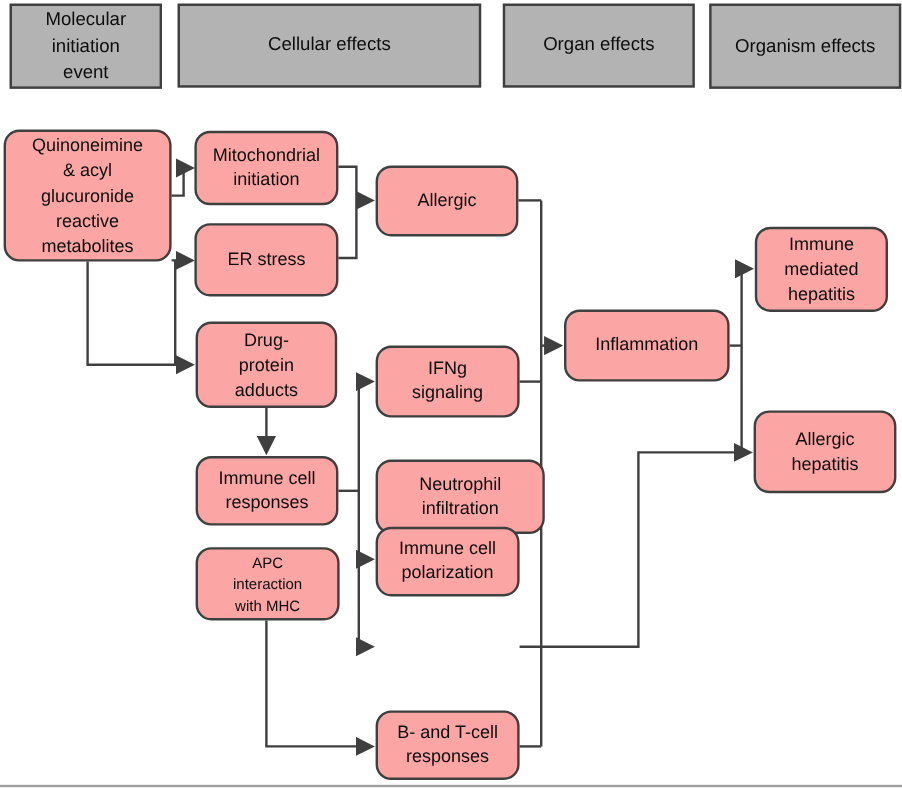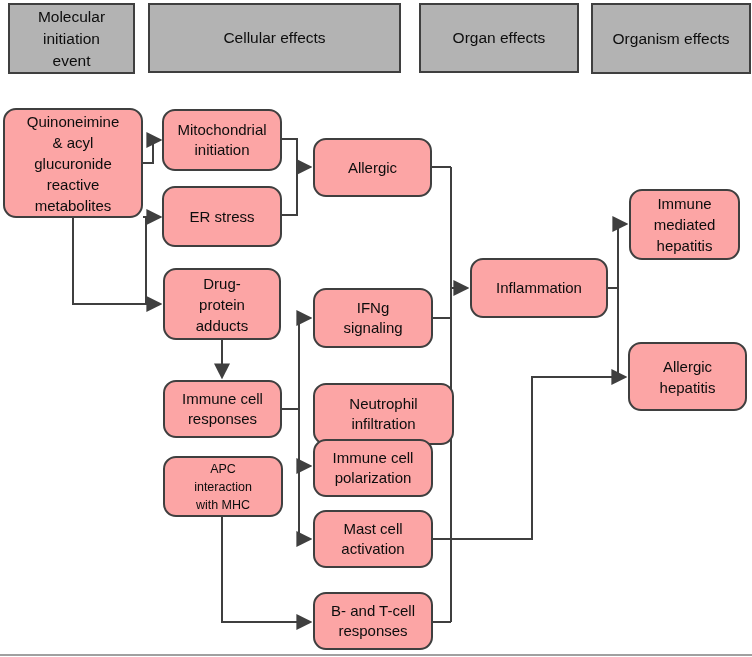--- a/index.html
+++ b/index.html
@@ -138,24 +138,20 @@
   </div>
   <div class="node small" style="left:163px;top:456px;width:120px;height:61px">
     <div class="label">APC
 interaction
 with MHC</div>
   </div>
   <div class="node" style="left:313px;top:439px;width:120px;height:58px">
     <div class="label">Immune cell
 polarization</div>
   </div>
-  <div class="node" style="left:313px;top:510px;width:120px;height:58px">
-    <div class="label">Mast cell
-activation</div>
-  </div>
   <div class="node" style="left:313px;top:592px;width:120px;height:58px">
     <div class="label">B- and T-cell
 responses</div>
   </div>
   <div class="node" style="left:470px;top:258px;width:138px;height:60px">
     <div class="label">Inflammation</div>
   </div>
   <div class="node tight" style="left:629px;top:189px;width:111px;height:71px">
     <div class="label">Immune
 mediated

